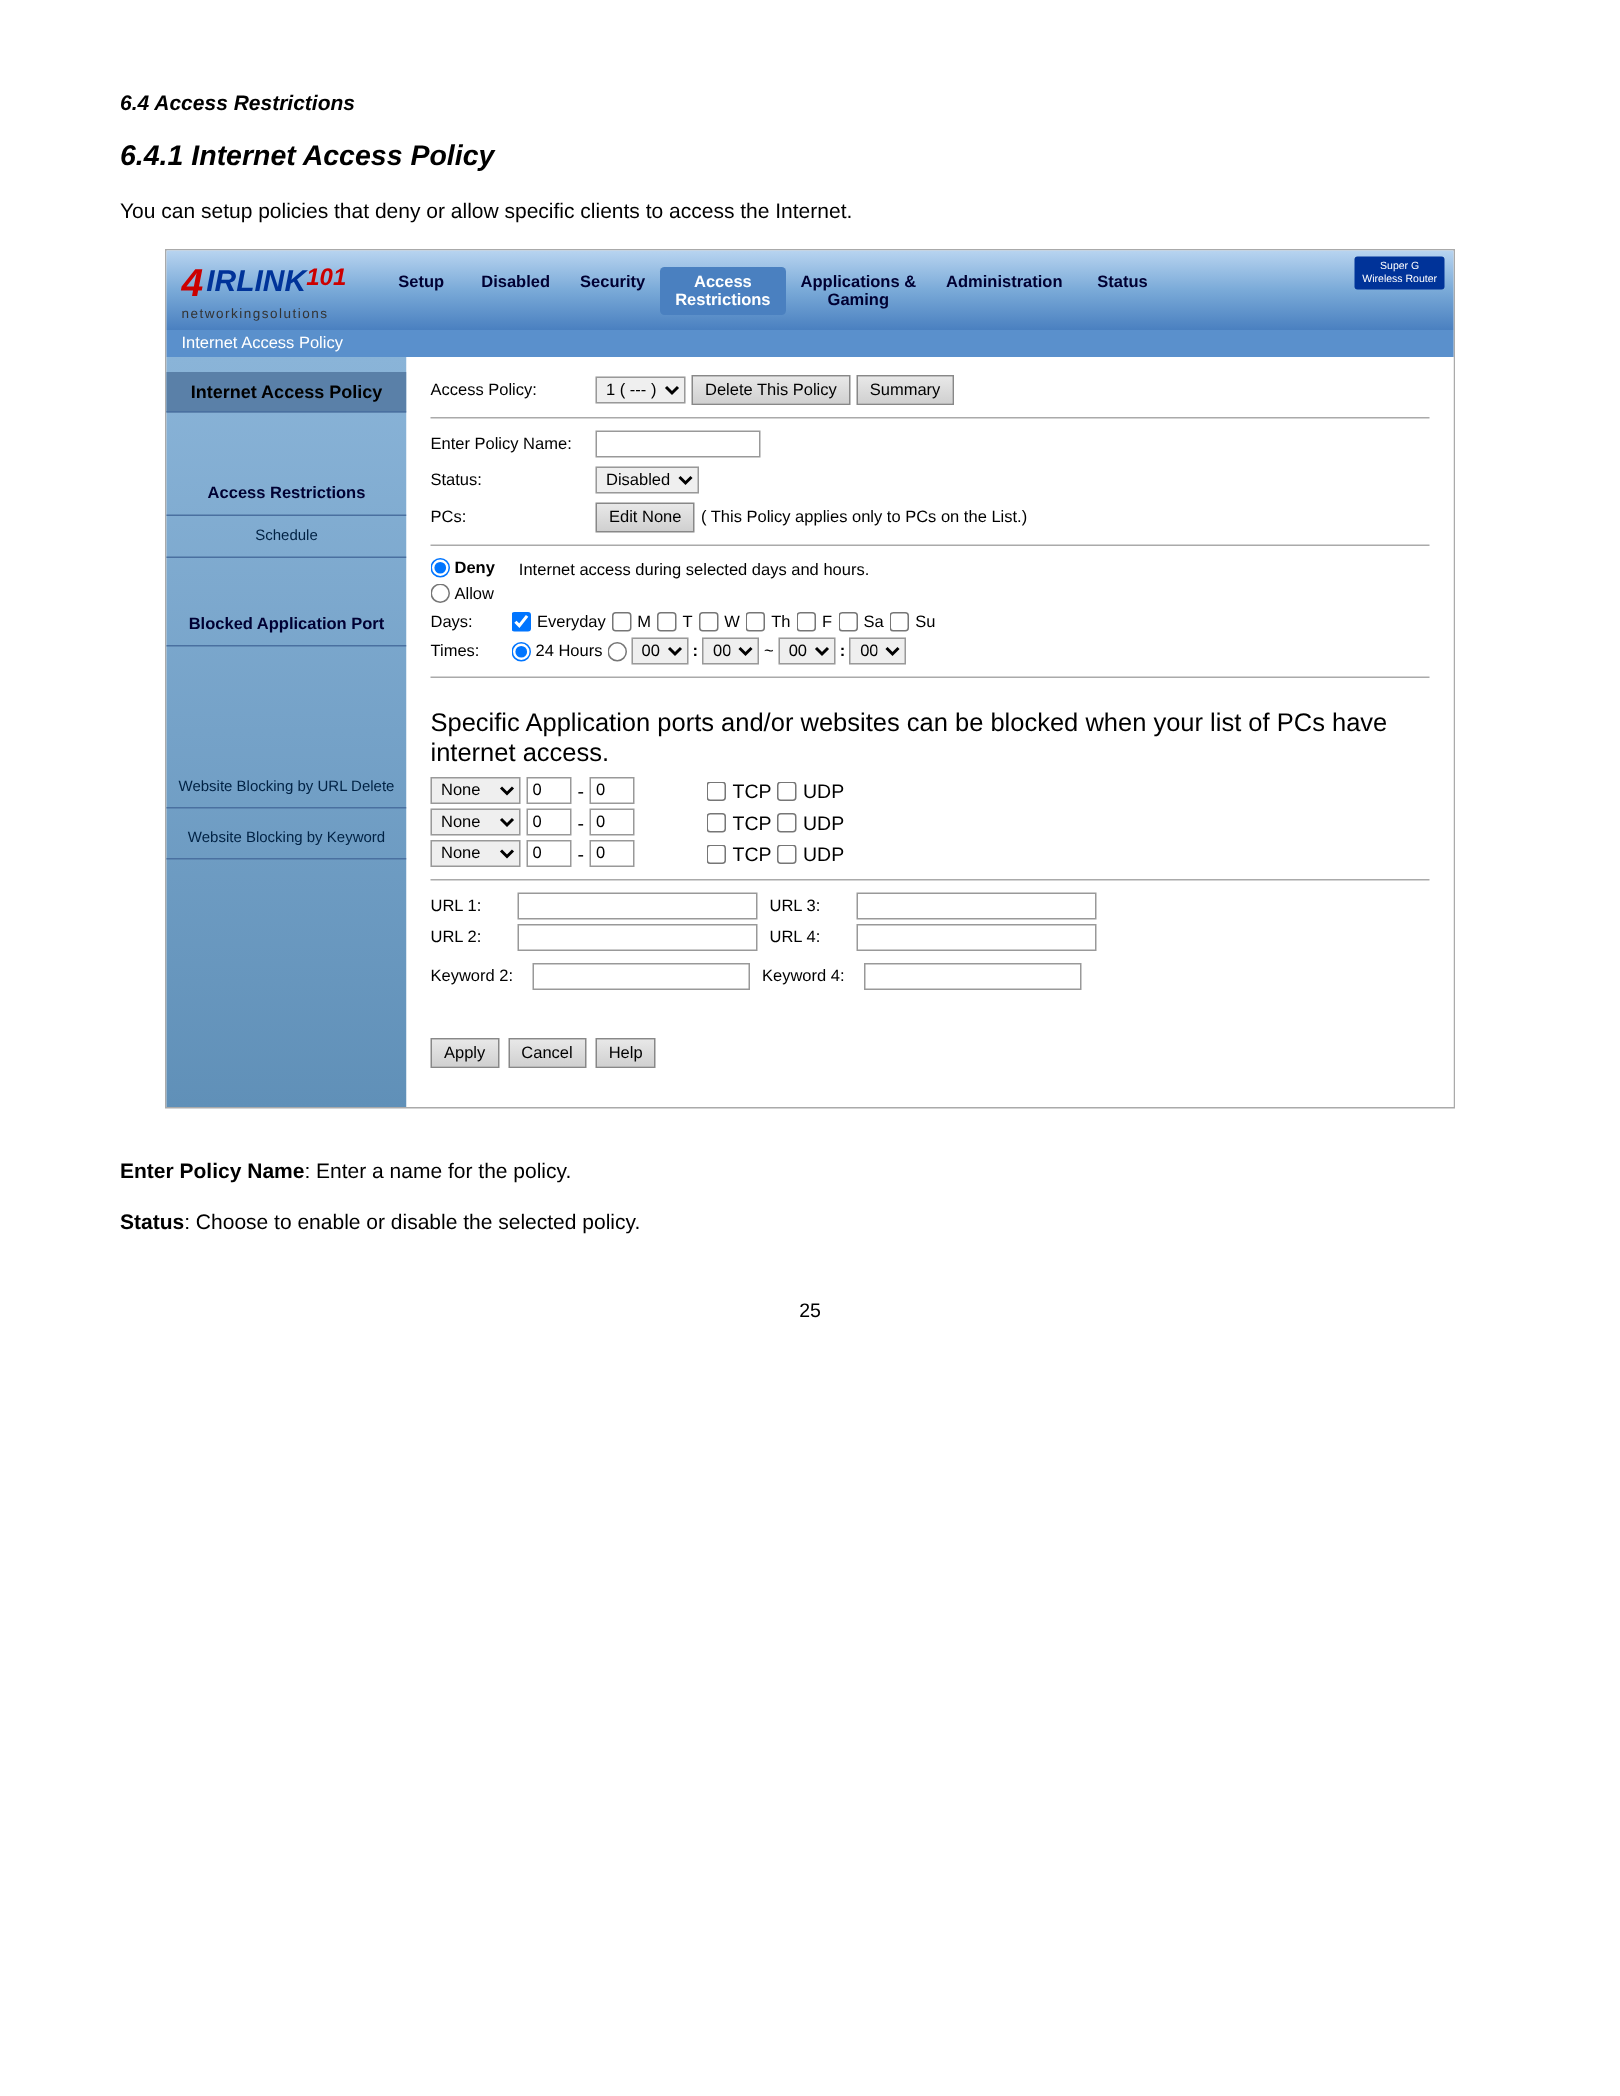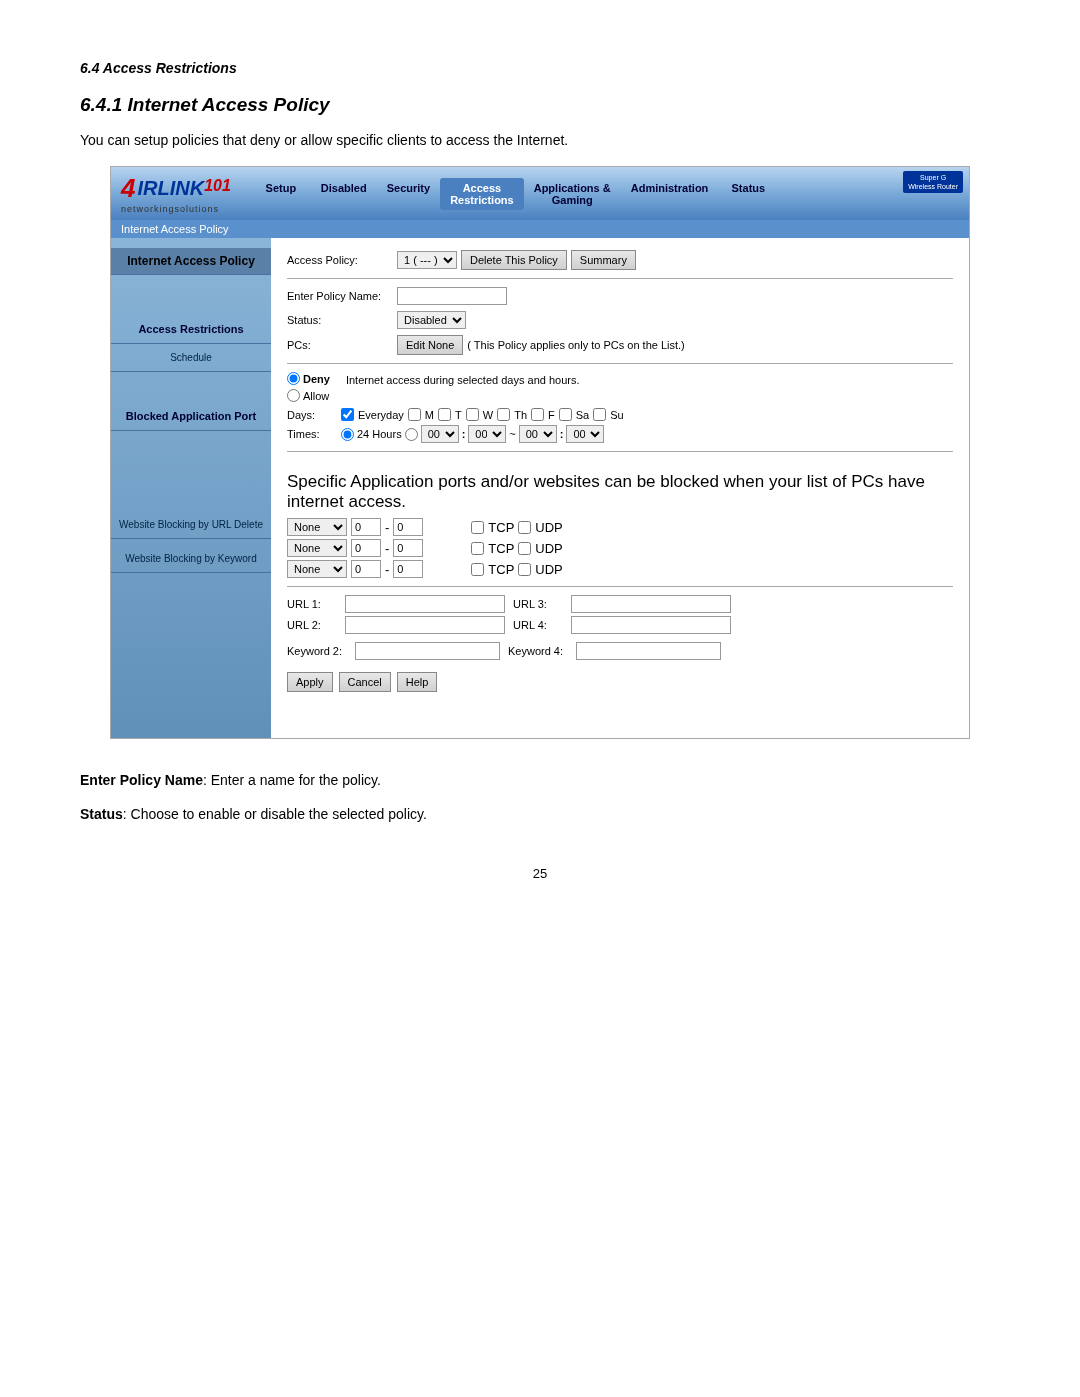--- a/index.html
+++ b/index.html
@@ -267,21 +267,21 @@
       align-items: center;
       gap: 8px;
       margin-bottom: 3px;
     }
     .keyword-label { font-size: 11px; min-width: 60px; }
     .keyword-input { width: 145px; }
 
     .bottom-buttons {
       display: flex;
       gap: 6px;
-      margin-top: 12px;
+      margin-top: 32px;
     }
 
     
     .body-text {
       margin-top: 20px;
       font-size: 14px;
       line-height: 1.6;
     }
     .body-text p {
       margin-bottom: 12px;

